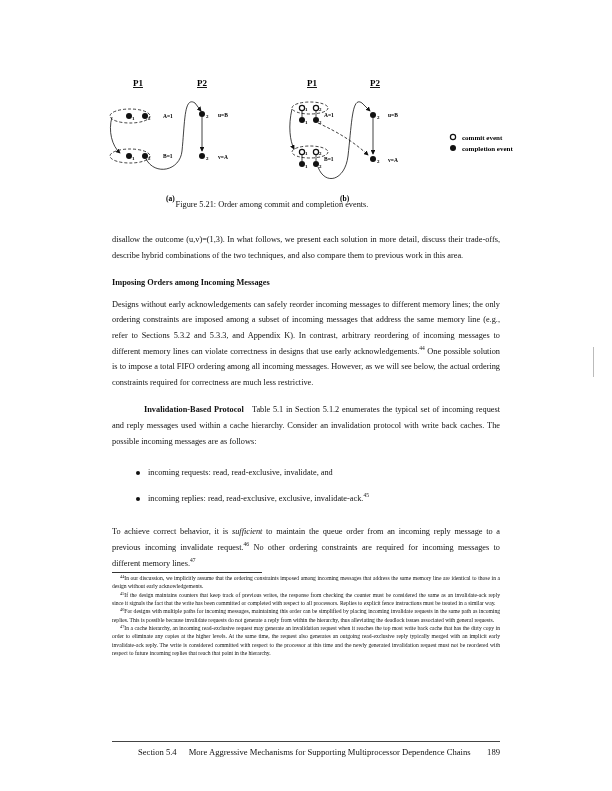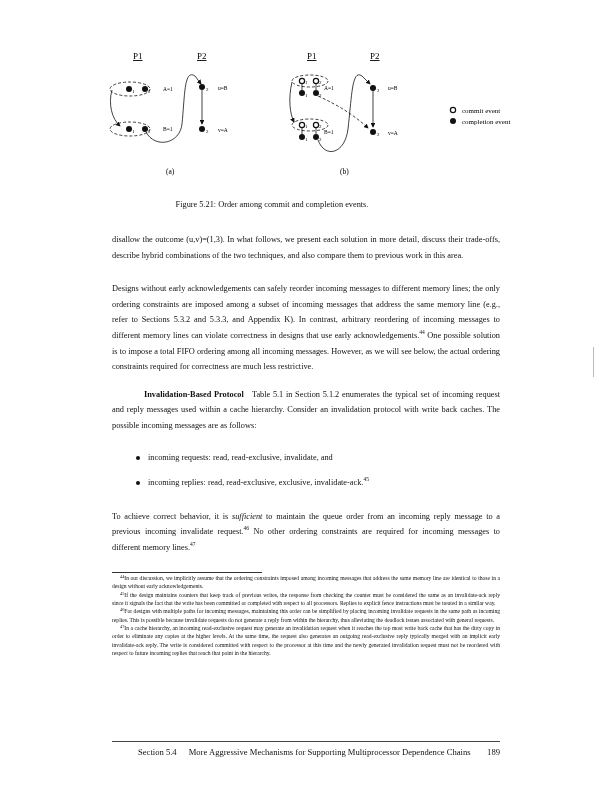--- a/index.html
+++ b/index.html
@@ -1,20 +1,20 @@
 <!DOCTYPE html>
 <html><head>
 <meta charset="utf-8">
 <style>
   html, body { margin: 0; padding: 0; background: #ffffff; }
   body {
     width: 612px; height: 791px; position: relative; overflow: hidden;
     font-family: "Liberation Serif", "DejaVu Serif", serif; color: #111;
   }
-  .figure { position: absolute; left: 100px; top: 44px; width: 420px; height: 160px; }
+  .figure { position: absolute; left: 100px; top: 71px; width: 420px; height: 160px; font-weight: bold; }
   .figure svg { position: absolute; left: 0; top: 0; }
   .fig-caption {
     position: absolute; left: 0; width: 544px; top: 200px; text-align: center;
     font-size: 8.3px;
   }
   .body-text {
     position: absolute; left: 112px; width: 388px;
     font-size: 8.3px; line-height: 15.6px; text-align: justify;
   }
   .body-text p { margin: 0; }
@@ -130,20 +130,21 @@
       <text class="diag-text" x="362" y="80" font-size="7">completion event</text>
     </g>
   </svg>
 </div>
 
 <div class="fig-caption">Figure 5.21: Order among commit and completion events.</div>
 
 <div class="body-text" style="top:232px;">
   <p>disallow the outcome (u,v)=(1,3). In what follows, we present each solution in more detail, discuss their trade-offs, describe hybrid combinations of the two techniques, and also compare them to previous work in this area.</p>
   <p style="height:12px;"></p>
+  <p class="heading">Imposing Orders among Incoming Messages</p>
   <p style="height:6px;"></p>
   <p><span>Designs without early acknowledgements can safely reorder incoming messages to different memory lines; the only ordering constraints are imposed among a subset of incoming messages that address the same memory line (e.g., refer to Sections 5.3.2 and 5.3.3, and Appendix K). In contrast, arbitrary reordering of incoming messages to different memory lines can violate correctness in designs that use early acknowledgements.</span><sup>44</sup><span> One possible solution is to impose a total FIFO ordering among all incoming messages. However, as we will see below, the actual ordering constraints required for correctness are much less restrictive.</span></p>
   <p style="height:12px;"></p>
   <p><span class="runin">Invalidation-Based Protocol</span>&nbsp;&nbsp;&nbsp;<span>Table 5.1 in Section 5.1.2 enumerates the typical set of incoming request and reply messages used within a cache hierarchy. Consider an invalidation protocol with write back caches. The possible incoming messages are as follows:</span></p>
   <p style="height:6px;"></p>
   <ul class="bullets">
     <li><span>incoming requests: read, read-exclusive, invalidate, and</span></li>
     <li style="margin-top:8px;"><span>incoming replies: read, read-exclusive, exclusive, invalidate-ack.</span><sup>45</sup></li>
   </ul>
   <p style="height:8px;"></p>

